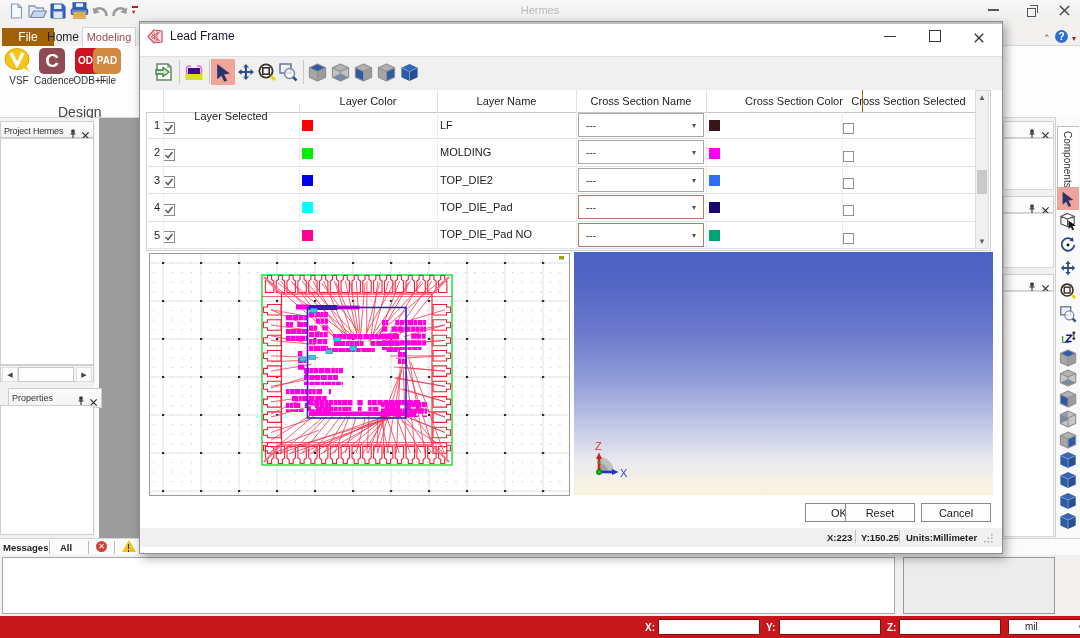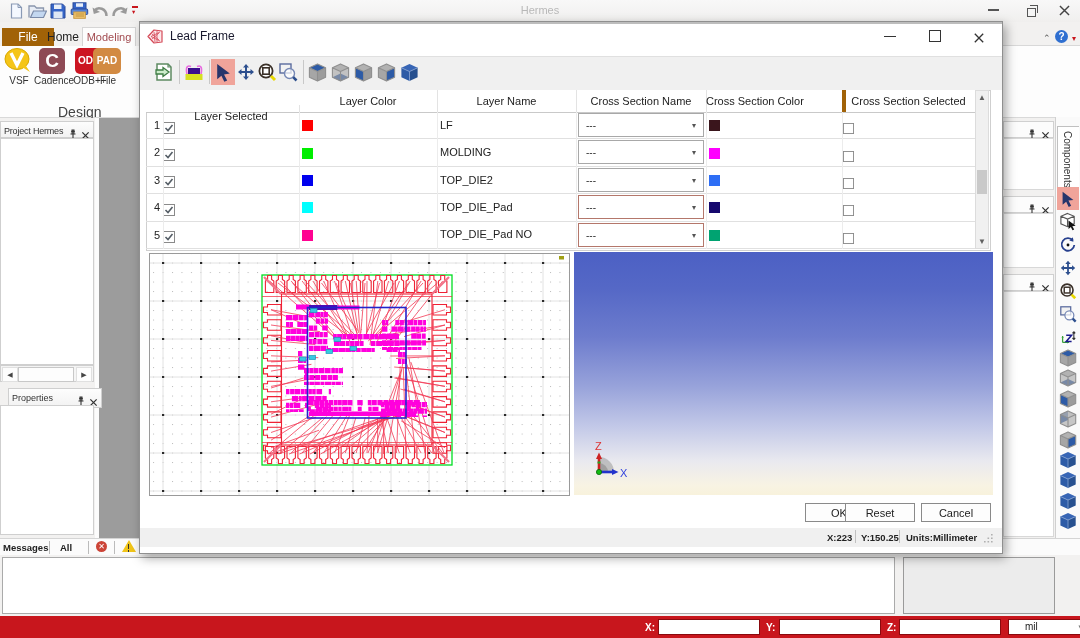--- a/index.html
+++ b/index.html
@@ -406,21 +406,21 @@
     </svg>
   </div>
 
 <div class="abs" style="left:146px;top:90px;width:843px;height:159px;border:1px solid #cfcfcf;box-sizing:content-box;background:#fff;"></div>
 <div style="position:absolute;left:146px;top:90px;width:829px;height:22px;background:#fff;border-bottom:1px solid #c9c9c9;"></div>
 <div style="position:absolute;left:146px;top:90px;width:17px;height:22px;line-height:22px;text-align:center;font-size:11px;color:#222;border-right:1px solid #e3e3e3;overflow:hidden;"></div>
 <div style="position:absolute;left:163px;top:90px;width:136px;height:22px;line-height:22px;text-align:center;font-size:11px;color:#222;border-right:1px solid #e3e3e3;overflow:hidden;margin-top:15px;">Layer Selected</div>
 <div style="position:absolute;left:299px;top:90px;width:138px;height:22px;line-height:22px;text-align:center;font-size:11px;color:#222;border-right:1px solid #e3e3e3;overflow:hidden;">Layer Color</div>
 <div style="position:absolute;left:437px;top:90px;width:139px;height:22px;line-height:22px;text-align:center;font-size:11px;color:#222;border-right:1px solid #e3e3e3;overflow:hidden;">Layer Name</div>
 <div style="position:absolute;left:576px;top:90px;width:130px;height:22px;line-height:22px;text-align:center;font-size:11px;color:#222;border-right:1px solid #e3e3e3;overflow:hidden;">Cross Section Name</div>
-<div style="position:absolute;left:706px;top:90px;width:136px;height:22px;line-height:22px;text-align:left;font-size:11px;color:#222;border-right:4px solid #a16207;overflow:hidden;">Cross Section Color</div>
+<div style="position:absolute;left:726px;top:90px;width:136px;height:22px;line-height:22px;text-align:center;font-size:11px;color:#222;border-right:1px solid #a16207;overflow:hidden;">Cross Section Color</div>
 <div style="position:absolute;left:842px;top:90px;width:133px;height:22px;line-height:22px;text-align:center;font-size:11px;color:#222;border-right:1px solid #e3e3e3;overflow:hidden;">Cross Section Selected</div>
 <div style="position:absolute;left:146px;top:138px;width:829px;height:1px;background:#e0e0e0;"></div>
 <div style="position:absolute;left:146px;top:112px;width:14px;height:27px;line-height:27px;text-align:right;font-size:11px;color:#222;">1</div>
 <div style="position:absolute;left:163px;top:120px;"><svg width="12" height="12" viewBox="0 0 12 12">
       <rect x="0.5" y="0.5" width="11" height="11" fill="#fff" stroke="#8a8a8a"></rect>
       <path d="M2.5 6 L5 8.5 L9.5 3" stroke="#555e66" stroke-width="1.6" fill="none"></path>
     </svg></div>
 <div style="position:absolute;left:302px;top:120px;width:11px;height:11px;background:#ff0000;"></div>
 <div style="position:absolute;left:440px;top:119px;font-size:11px;color:#222;">LF</div>
 <div style="position:absolute;left:578px;top:113px;width:126px;height:24px;background:#fff;border:1px solid #a8a8a8;font-size:10px;color:#333;line-height:24px;padding-left:7px;box-sizing:border-box;">---<span style="position:absolute;right:7px;top:0;color:#555;font-size:8px;">▾</span></div>

